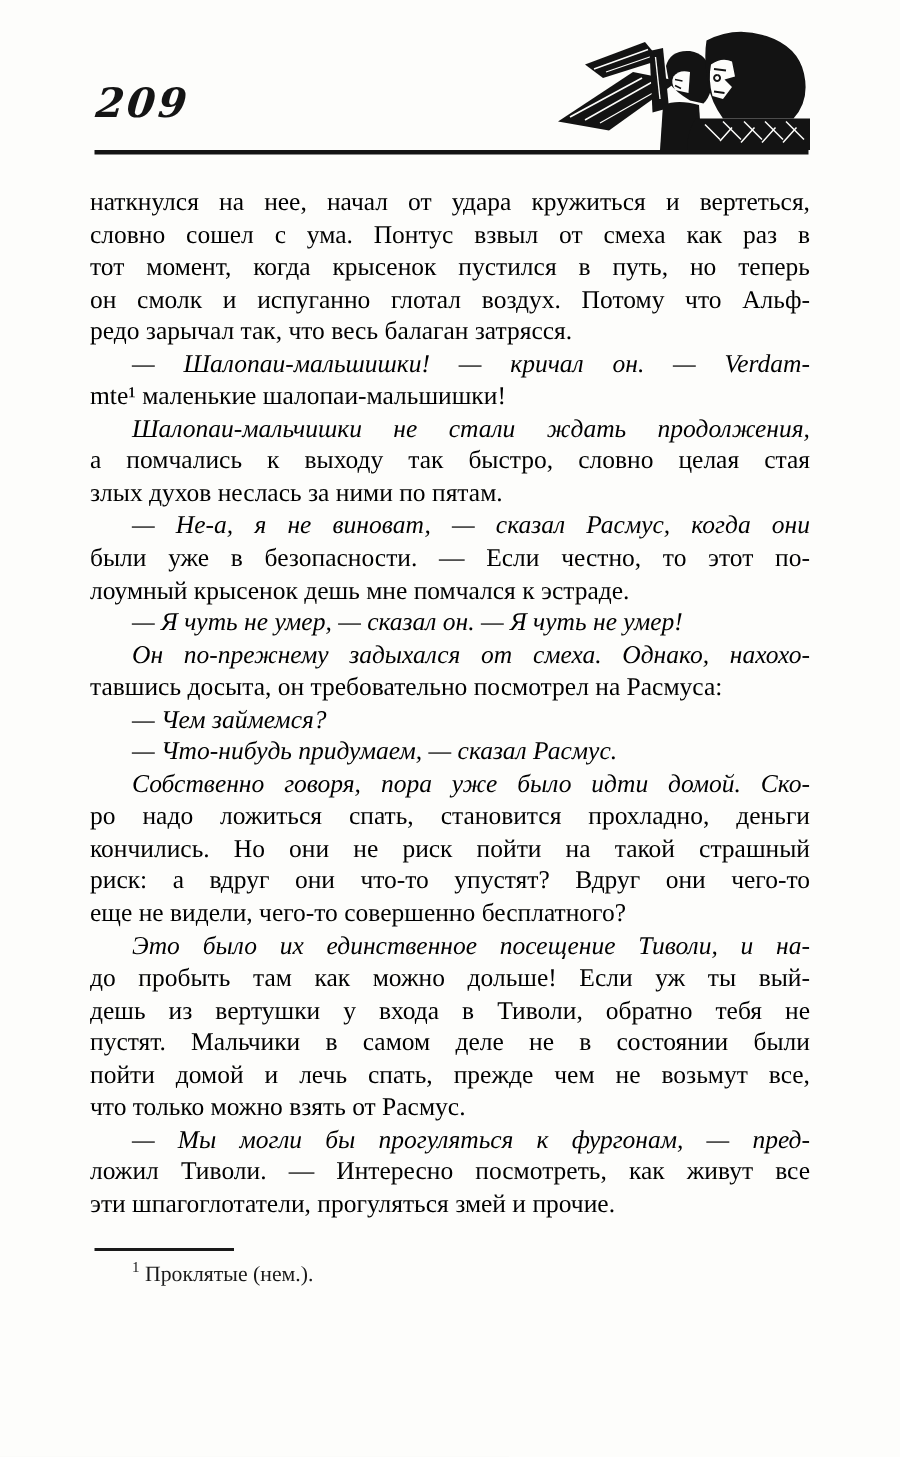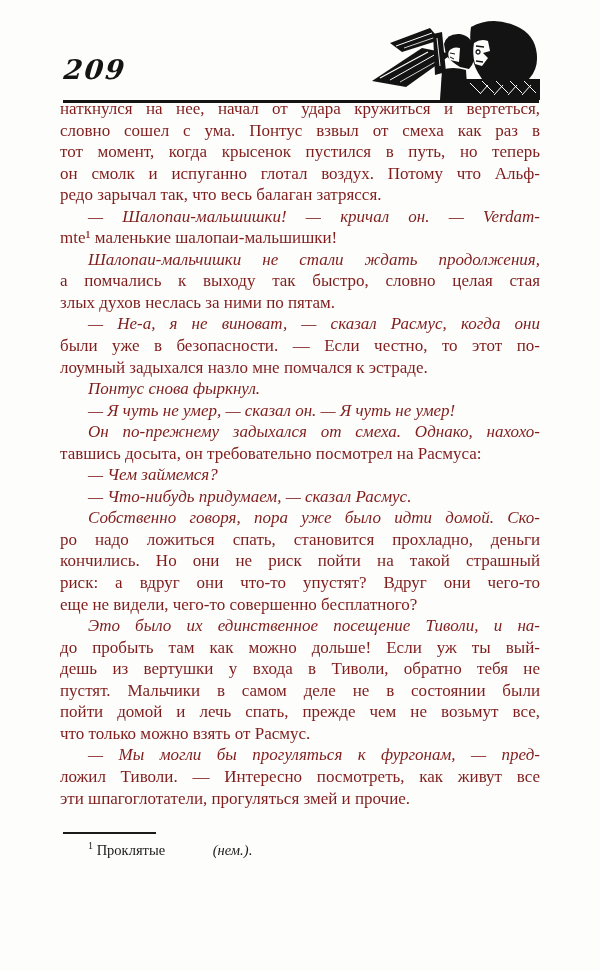--- a/index.html
+++ b/index.html
@@ -23,42 +23,42 @@
     color:#141414;
   }
   .header-rule{
     position:absolute;left:63px;top:100px;width:476px;height:3px;
     background:#141414;
   }
   .illustration{
     position:absolute;left:370px;top:20px;width:172px;height:81px;
   }
   .body-text{
-    position:absolute;left:60px;top:98px;width:480px;
+    position:absolute;left:60px;top:124px;width:480px;
     font-size:17px;line-height:21.55px;
-    color:#7f1d1d;
+    color:#000000;
   }
   .line{
     text-align:justify;
     text-align-last:justify;
     white-space:normal;
     height:21.55px;
   }
   .line.last{text-align-last:left;}
   .line.indent{text-indent:28px;font-style:italic;}
   .footnote-rule{
     position:absolute;left:63px;top:832px;width:93px;height:2px;
     background:#1a1a1a;
   }
   .footnote{
     position:absolute;left:88px;top:842px;width:440px;
     font-size:14.5px;color:#1a1a1a;
   }
   .footnote sup{font-size:10px;line-height:0;}
-  .footnote .it{font-style:italic;margin-left:44px;}
+  .footnote .it{}
 </style>
 </head>
 <body>
 
 <div class="page">
 
   <div class="page-number">209</div>
 
   <div class="illustration">
     <svg width="172" height="81" viewBox="0 0 172 81" xmlns="http://www.w3.org/2000/svg">
@@ -100,22 +100,21 @@
       <div class="line">тот момент, когда крысенок пустился в путь, но теперь</div>
       <div class="line">он смолк и испуганно глотал воздух. Потому что Альф-</div>
       <div class="line last">редо зарычал так, что весь балаган затрясся.</div>
       <div class="line indent">— Шалопаи-мальшишки! — кричал он. — Verdam-</div>
       <div class="line last">mte¹ маленькие шалопаи-мальшишки!</div>
       <div class="line indent">Шалопаи-мальчишки не стали ждать продолжения,</div>
       <div class="line">а помчались к выходу так быстро, словно целая стая</div>
       <div class="line last">злых духов неслась за ними по пятам.</div>
       <div class="line indent">— Не-а, я не виноват, — сказал Расмус, когда они</div>
       <div class="line">были уже в безопасности. — Если честно, то этот по-</div>
-      <div class="line last">лоумный задыхался назло мне помчался к эстраде.</div>
-      <div class="line indent last">Понтус снова фыркнул.</div>
+      <div class="line last">лоумный крысенок дешь мне помчался к эстраде.</div>
       <div class="line indent last">— Я чуть не умер, — сказал он. — Я чуть не умер!</div>
       <div class="line indent">Он по-прежнему задыхался от смеха. Однако, нахохо-</div>
       <div class="line last">тавшись досыта, он требовательно посмотрел на Расмуса:</div>
       <div class="line indent last">— Чем займемся?</div>
       <div class="line indent last">— Что-нибудь придумаем, — сказал Расмус.</div>
       <div class="line indent">Собственно говоря, пора уже было идти домой. Ско-</div>
       <div class="line">ро надо ложиться спать, становится прохладно, деньги</div>
       <div class="line">кончились. Но они не риск пойти на такой страшный</div>
       <div class="line">риск: а вдруг они что-то упустят? Вдруг они чего-то</div>
       <div class="line last">еще не видели, чего-то совершенно бесплатного?</div>

